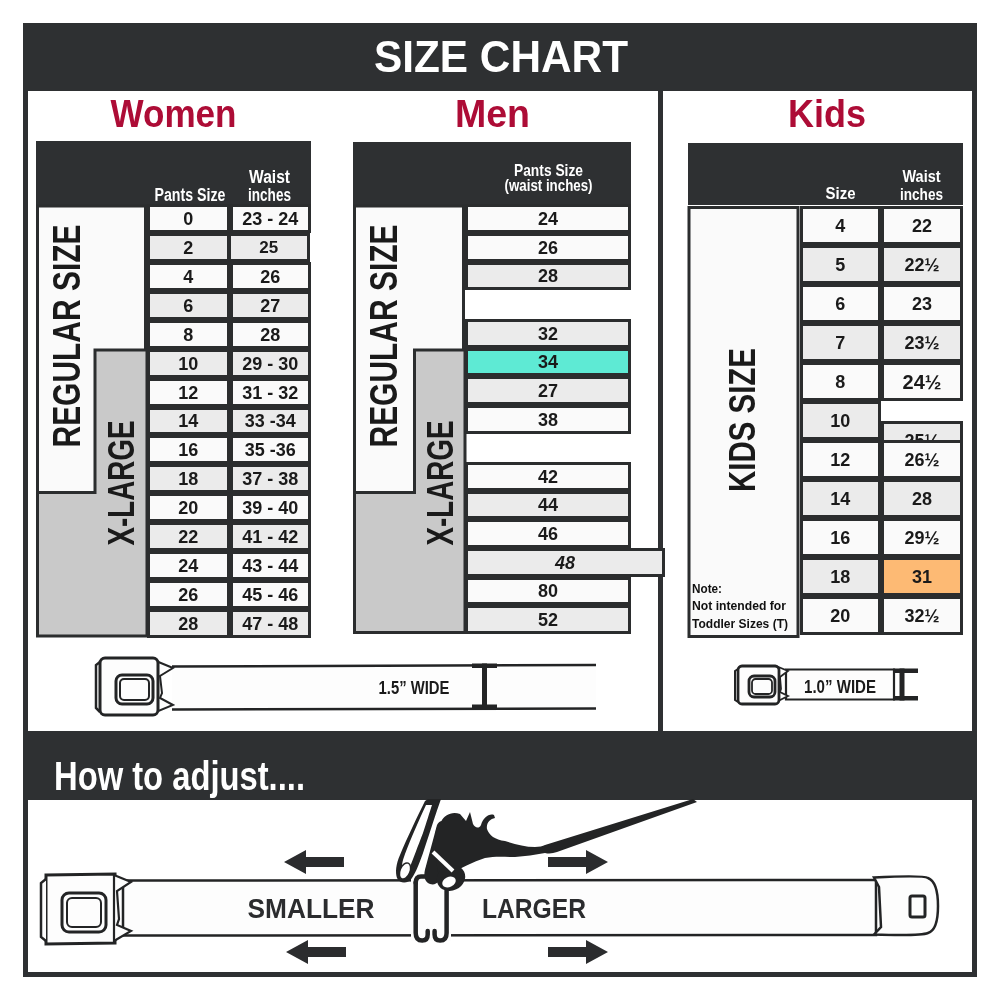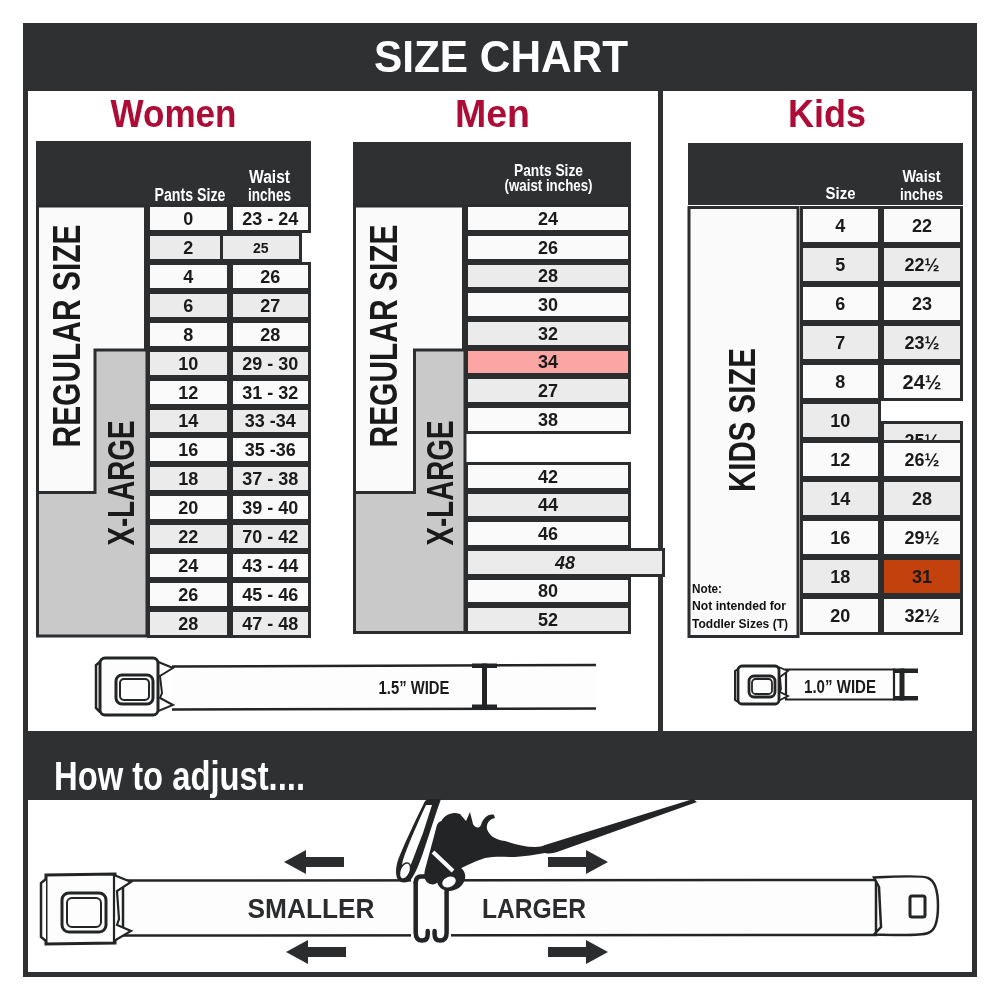--- a/index.html
+++ b/index.html
@@ -56,53 +56,52 @@
   <text x="548.5" y="175.7" text-anchor="middle" font-size="16.5" textLength="69" lengthAdjust="spacingAndGlyphs">Pants Size</text>
   <text x="548.5" y="191.3" text-anchor="middle" font-size="16.5" textLength="88" lengthAdjust="spacingAndGlyphs">(waist inches)</text>
   <text x="840.5" y="199" text-anchor="middle" font-size="17" textLength="30" lengthAdjust="spacingAndGlyphs">Size</text>
   <text x="921.5" y="182" text-anchor="middle" font-size="17" textLength="38" lengthAdjust="spacingAndGlyphs">Waist</text>
   <text x="921.5" y="199.5" text-anchor="middle" font-size="17" textLength="43" lengthAdjust="spacingAndGlyphs">inches</text>
  </g>
 </svg>
  <div class="cl" style="left:147px;top:204px;width:82.5px;height:29px;background:#fafafa;line-height:24px;font-size:18px;">0</div>
 <div class="cl" style="left:229.5px;top:204px;width:81.5px;height:29px;background:#fafafa;line-height:24px;font-size:18px;">23 - 24</div>
 <div class="cl" style="left:147px;top:233px;width:82.5px;height:29px;background:#ebebeb;line-height:24px;font-size:18px;">2</div>
-<div class="cl" style="left:220px;top:233px;width:81.5px;height:29px;background:#ebebeb;line-height:24px;font-size:14px;">25</div>
+<div class="cl" style="left:228px;top:233px;width:81.5px;height:29px;background:#ebebeb;line-height:24px;font-size:17px;">25</div>
 <div class="cl" style="left:147px;top:262px;width:82.5px;height:29px;background:#fafafa;line-height:24px;font-size:18px;">4</div>
 <div class="cl" style="left:229.5px;top:262px;width:81.5px;height:29px;background:#fafafa;line-height:24px;font-size:18px;">26</div>
 <div class="cl" style="left:147px;top:291px;width:82.5px;height:29px;background:#ebebeb;line-height:24px;font-size:18px;">6</div>
 <div class="cl" style="left:229.5px;top:291px;width:81.5px;height:29px;background:#ebebeb;line-height:24px;font-size:18px;">27</div>
 <div class="cl" style="left:147px;top:320px;width:82.5px;height:29px;background:#fafafa;line-height:24px;font-size:18px;">8</div>
 <div class="cl" style="left:229.5px;top:320px;width:81.5px;height:29px;background:#fafafa;line-height:24px;font-size:18px;">28</div>
 <div class="cl" style="left:147px;top:349px;width:82.5px;height:29px;background:#ebebeb;line-height:24px;font-size:18px;">10</div>
 <div class="cl" style="left:229.5px;top:349px;width:81.5px;height:29px;background:#ebebeb;line-height:24px;font-size:18px;">29 - 30</div>
 <div class="cl" style="left:147px;top:378px;width:82.5px;height:29px;background:#fafafa;line-height:24px;font-size:18px;">12</div>
 <div class="cl" style="left:229.5px;top:378px;width:81.5px;height:29px;background:#fafafa;line-height:24px;font-size:18px;">31 - 32</div>
 <div class="cl" style="left:147px;top:407px;width:82.5px;height:28px;background:#ebebeb;line-height:23px;font-size:18px;">14</div>
 <div class="cl" style="left:229.5px;top:407px;width:81.5px;height:28px;background:#ebebeb;line-height:23px;font-size:18px;">33 -34</div>
 <div class="cl" style="left:147px;top:435px;width:82.5px;height:29px;background:#fafafa;line-height:24px;font-size:18px;">16</div>
 <div class="cl" style="left:229.5px;top:435px;width:81.5px;height:29px;background:#fafafa;line-height:24px;font-size:18px;">35 -36</div>
 <div class="cl" style="left:147px;top:464px;width:82.5px;height:29px;background:#ebebeb;line-height:24px;font-size:18px;">18</div>
 <div class="cl" style="left:229.5px;top:464px;width:81.5px;height:29px;background:#ebebeb;line-height:24px;font-size:18px;">37 - 38</div>
 <div class="cl" style="left:147px;top:493px;width:82.5px;height:29px;background:#fafafa;line-height:24px;font-size:18px;">20</div>
 <div class="cl" style="left:229.5px;top:493px;width:81.5px;height:29px;background:#fafafa;line-height:24px;font-size:18px;">39 - 40</div>
 <div class="cl" style="left:147px;top:522px;width:82.5px;height:29px;background:#ebebeb;line-height:24px;font-size:18px;">22</div>
-<div class="cl" style="left:229.5px;top:522px;width:81.5px;height:29px;background:#ebebeb;line-height:24px;font-size:18px;">70 - 42</div>
+<div class="cl" style="left:229.5px;top:522px;width:81.5px;height:29px;background:#ebebeb;line-height:24px;font-size:18px;">41 - 42</div>
 <div class="cl" style="left:147px;top:551px;width:82.5px;height:29px;background:#fafafa;line-height:24px;font-size:18px;">24</div>
 <div class="cl" style="left:229.5px;top:551px;width:81.5px;height:29px;background:#fafafa;line-height:24px;font-size:18px;">43 - 44</div>
 <div class="cl" style="left:147px;top:580px;width:82.5px;height:29px;background:#fafafa;line-height:24px;font-size:18px;">26</div>
 <div class="cl" style="left:229.5px;top:580px;width:81.5px;height:29px;background:#fafafa;line-height:24px;font-size:18px;">45 - 46</div>
 <div class="cl" style="left:147px;top:609px;width:82.5px;height:29px;background:#ebebeb;line-height:24px;font-size:18px;">28</div>
 <div class="cl" style="left:229.5px;top:609px;width:81.5px;height:29px;background:#ebebeb;line-height:24px;font-size:18px;">47 - 48</div>
 <div class="cl" style="left:465px;top:204px;width:166px;height:29px;background:#fafafa;line-height:24px;font-size:18px;">24</div>
 <div class="cl" style="left:465px;top:233px;width:166px;height:29px;background:#fafafa;line-height:24px;font-size:18px;">26</div>
 <div class="cl" style="left:465px;top:262px;width:166px;height:28px;background:#ebebeb;line-height:23px;font-size:18px;">28</div>
-<div class="cl" style="left:465px;top:290px;width:166px;height:29px;background:#fafafa;line-height:24px;font-size:18px;">30</div>
 <div class="cl" style="left:465px;top:319px;width:166px;height:29px;background:#ebebeb;line-height:24px;font-size:18px;">32</div>
-<div class="cl" style="left:465px;top:348px;width:166px;height:28px;background:#fca5a5;line-height:23px;font-size:18px;">34</div>
+<div class="cl" style="left:465px;top:348px;width:166px;height:28px;background:#5eead4;line-height:23px;font-size:18px;">34</div>
 <div class="cl" style="left:465px;top:376px;width:166px;height:29px;background:#ebebeb;line-height:24px;font-size:18px;">27</div>
 <div class="cl" style="left:465px;top:405px;width:166px;height:29px;background:#fafafa;line-height:24px;font-size:18px;">38</div>
 <div class="cl" style="left:465px;top:462px;width:166px;height:29px;background:#fafafa;line-height:24px;font-size:18px;">42</div>
 <div class="cl" style="left:465px;top:491px;width:166px;height:28px;background:#ebebeb;line-height:23px;font-size:18px;">44</div>
 <div class="cl" style="left:465px;top:519px;width:166px;height:29px;background:#fafafa;line-height:24px;font-size:18px;">46</div>
 <div class="cl" style="left:465px;top:548px;width:200px;height:29px;background:#ebebeb;line-height:24px;font-size:18px;font-style:italic;">48</div>
 <div class="cl" style="left:465px;top:577px;width:166px;height:28px;background:#fafafa;line-height:23px;font-size:18px;">80</div>
 <div class="cl" style="left:465px;top:605px;width:166px;height:29px;background:#ebebeb;line-height:24px;font-size:18px;">52</div>
 <div class="cl" style="left:799.5px;top:206px;width:81.5px;height:39px;background:#fafafa;line-height:34px;font-size:18px;">4</div>
 <div class="cl" style="left:881px;top:206px;width:82px;height:39px;background:#fafafa;line-height:34px;font-size:18px;">22</div>
@@ -116,21 +115,21 @@
 <div class="cl" style="left:881px;top:362px;width:82px;height:39px;background:#fafafa;line-height:34px;font-size:20px;">24½</div>
 <div class="cl" style="left:799.5px;top:401px;width:81.5px;height:39px;background:#ebebeb;line-height:34px;font-size:18px;">10</div>
 <div class="cl" style="left:881px;top:421px;width:82px;height:39px;background:#ebebeb;line-height:34px;font-size:18px;">25½</div>
 <div class="cl" style="left:799.5px;top:440px;width:81.5px;height:39px;background:#fafafa;line-height:34px;font-size:18px;">12</div>
 <div class="cl" style="left:881px;top:440px;width:82px;height:39px;background:#fafafa;line-height:34px;font-size:18px;">26½</div>
 <div class="cl" style="left:799.5px;top:479px;width:81.5px;height:39px;background:#ebebeb;line-height:34px;font-size:18px;">14</div>
 <div class="cl" style="left:881px;top:479px;width:82px;height:39px;background:#ebebeb;line-height:34px;font-size:18px;">28</div>
 <div class="cl" style="left:799.5px;top:518px;width:81.5px;height:39px;background:#fafafa;line-height:34px;font-size:18px;">16</div>
 <div class="cl" style="left:881px;top:518px;width:82px;height:39px;background:#fafafa;line-height:34px;font-size:18px;">29½</div>
 <div class="cl" style="left:799.5px;top:557px;width:81.5px;height:39px;background:#ebebeb;line-height:34px;font-size:18px;">18</div>
-<div class="cl" style="left:881px;top:557px;width:82px;height:39px;background:#c2410c;line-height:34px;font-size:18px;">31</div>
+<div class="cl" style="left:881px;top:557px;width:82px;height:39px;background:#fdba74;line-height:34px;font-size:18px;">31</div>
 <div class="cl" style="left:799.5px;top:596px;width:81.5px;height:39px;background:#fafafa;line-height:34px;font-size:18px;">20</div>
 <div class="cl" style="left:881px;top:596px;width:82px;height:39px;background:#fafafa;line-height:34px;font-size:18px;">32½</div>
 
 <svg class="abs" style="left:90px;top:648px" width="520" height="75" viewBox="0 0 520 75">
  <g stroke="#232425" fill="#fdfdfd">
   <polygon points="82,18.5 506,17 506,60.5 82,61.5" stroke="none"></polygon>
   <path d="M82,18.5 L506,17 M82,61.5 L506,60.5" stroke-width="2.5" fill="none"></path>
   <path d="M66,13 L83,20 L70,28 L72,45 L70,50 L83,57 L66,64 Z" stroke-width="2"></path>
   <rect x="10" y="10" width="58" height="57" rx="5" stroke-width="3"></rect>
   <path d="M10,14 L6,17 L6,60 L10,64" stroke-width="2.5" fill="none"></path>

